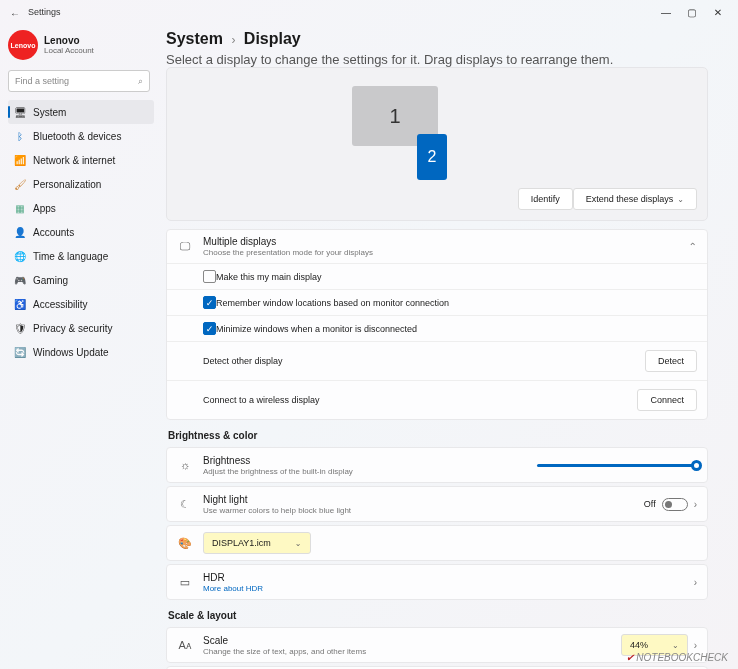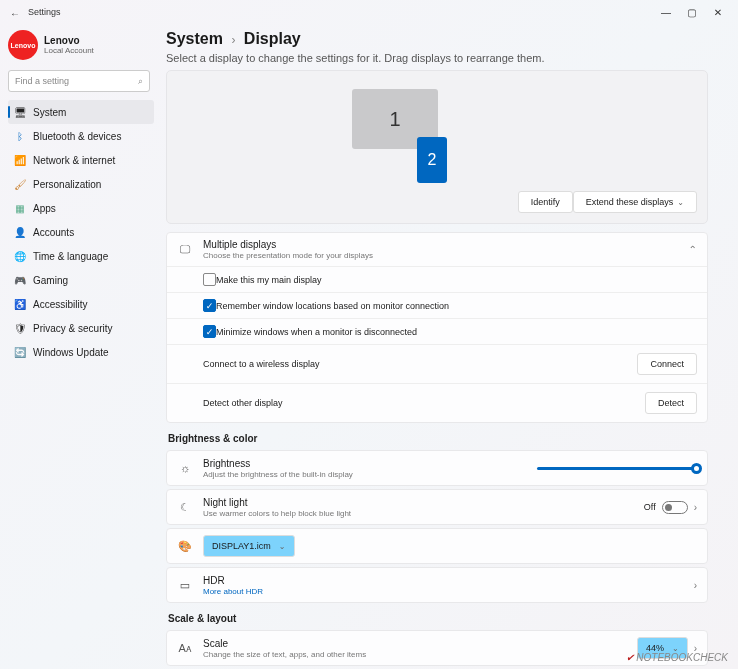--- a/index.html
+++ b/index.html
@@ -20,21 +20,21 @@
 .navlist { list-style:none; }
 .navitem { display:flex; align-items:center; gap:7px; height:24px; padding: 0 6px; border-radius:3px; cursor:pointer; font-size:10px; color:#222; }
 .navitem.active { background:#e8e8ec; position:relative; }
 .navitem.active::before { content:""; position:absolute; left:0; top:6px; bottom:6px; width:2px; background:#0067c0; border-radius:2px; }
 .navicon { width:12px; text-align:center; font-size:10px; }
 .main { flex:1; padding: 6px 30px 10px 6px; overflow-y:auto; }
 .crumbs { font-size:16px; margin-bottom:4px; }
 .crumbs .parent { font-weight:600; }
 .crumbs .sep { color:#888; font-size:12px; padding:0 4px; }
 .crumbs .cur { font-weight:600; }
-.subtitle { font-size:11px; color:#555; margin-bottom:6px; }
+.subtitle { font-size:13px; color:#555; }
 .arrange { background:#f2f2f4; border:1px solid #e5e5e8; border-radius:5px; padding:10px; margin-bottom:8px; }
 .displays { height:110px; position:relative; }
 .disp1 { position:absolute; left:175px; top:8px; width:86px; height:60px; background:#c9c9cb; border-radius:3px; display:flex; align-items:center; justify-content:center; font-size:20px; color:#333; cursor:grab; }
 .disp2 { position:absolute; left:240px; top:56px; width:30px; height:46px; background:#0067c0; border-radius:3px; display:flex; align-items:center; justify-content:center; font-size:16px; color:#fff; cursor:grab; }
 .arrange-btns { display:flex; justify-content:flex-end; }
 .btn { background:#fff; border:1px solid #ddd; border-radius:3px; height:22px; padding:0 12px; font-size:9px; cursor:pointer; display:flex; align-items:center; gap:4px; }
 .btn .chev { font-size:8px; color:#666; }
 .card { background:#fdfdfe; border:1px solid #e8e8ea; border-radius:4px; margin-bottom:3px; }
 .row { display:flex; align-items:center; min-height:34px; padding: 4px 10px; gap:10px; border-bottom:1px solid #eee; }
 .row:last-child { border-bottom:none; }
@@ -49,21 +49,21 @@
 .cbx.checked { background:#0067c0; border-color:#0067c0; color:#fff; font-size:9px; }
 .chkrow { display:flex; align-items:center; padding:6px 10px 6px 36px; border-bottom:1px solid #eee; font-size:9px; }
 .chkrow:last-of-type { border-bottom:1px solid #eee; }
 .subrow { display:flex; align-items:center; justify-content:space-between; padding:8px 10px 8px 36px; border-bottom:1px solid #eee; font-size:9px; }
 .subrow:last-child { border-bottom:none; }
 .section-h { font-size:10px; font-weight:600; margin:10px 0 6px 2px; color:#222; }
 .slider { width:160px; height:3px; background:#0067c0; border-radius:2px; position:relative; }
 .slider::after { content:""; position:absolute; right:-5px; top:-4px; width:11px; height:11px; border-radius:50%; background:#fff; border:3px solid #0067c0; box-sizing:border-box; }
 .toggle { width:26px; height:13px; border:1px solid #777; border-radius:7px; position:relative; cursor:pointer; }
 .toggle::after { content:""; position:absolute; left:2px; top:2px; width:7px; height:7px; border-radius:50%; background:#777; }
-.dd { background:#7dd3fc; border:1px solid #ddd; border-radius:3px; height:22px; padding:0 8px; font-size:9px; display:flex; align-items:center; gap:8px; cursor:pointer; }
+.dd { background:#fef9c3; border:1px solid #ddd; border-radius:3px; height:22px; padding:0 8px; font-size:9px; display:flex; align-items:center; gap:24px; cursor:pointer; }
 .dd .chev { font-size:8px; color:#666; }
 .watermark { position:absolute; right:10px; bottom:6px; font-size:10px; color:#888; font-style:italic; display:flex; align-items:center; gap:2px; }
 .watermark .shield { color:#b22; }
 ::-webkit-scrollbar { width:4px; } ::-webkit-scrollbar-thumb { background:#ccc; border-radius:2px; }
 </style>
 </head>
 <body>
 
 <div class="window">
   <div class="titlebar">
@@ -175,29 +175,29 @@
         </div>
         <div class="chkrow">
           <span class="cbx checked">✓</span>
           <span>Remember window locations based on monitor connection</span>
         </div>
         <div class="chkrow">
           <span class="cbx checked">✓</span>
           <span>Minimize windows when a monitor is disconnected</span>
         </div>
         <div class="subrow">
+          <span>Detect other display</span>
+          <div class="btn">
+              <span>Detect</span>
+            </div>
+        </div>
+        <div class="subrow">
           <span>Connect to a wireless display</span>
           <div class="btn">
               <span>Connect</span>
-            </div>
-        </div>
-        <div class="subrow">
-          <span>Detect other display</span>
-          <div class="btn">
-              <span>Detect</span>
             </div>
         </div>
       </div>
 
       <div class="section-h">Brightness &amp; color</div>
 
       <div class="card">
         <div class="row">
           <span class="ico">☼</span>
           <div class="txt">

